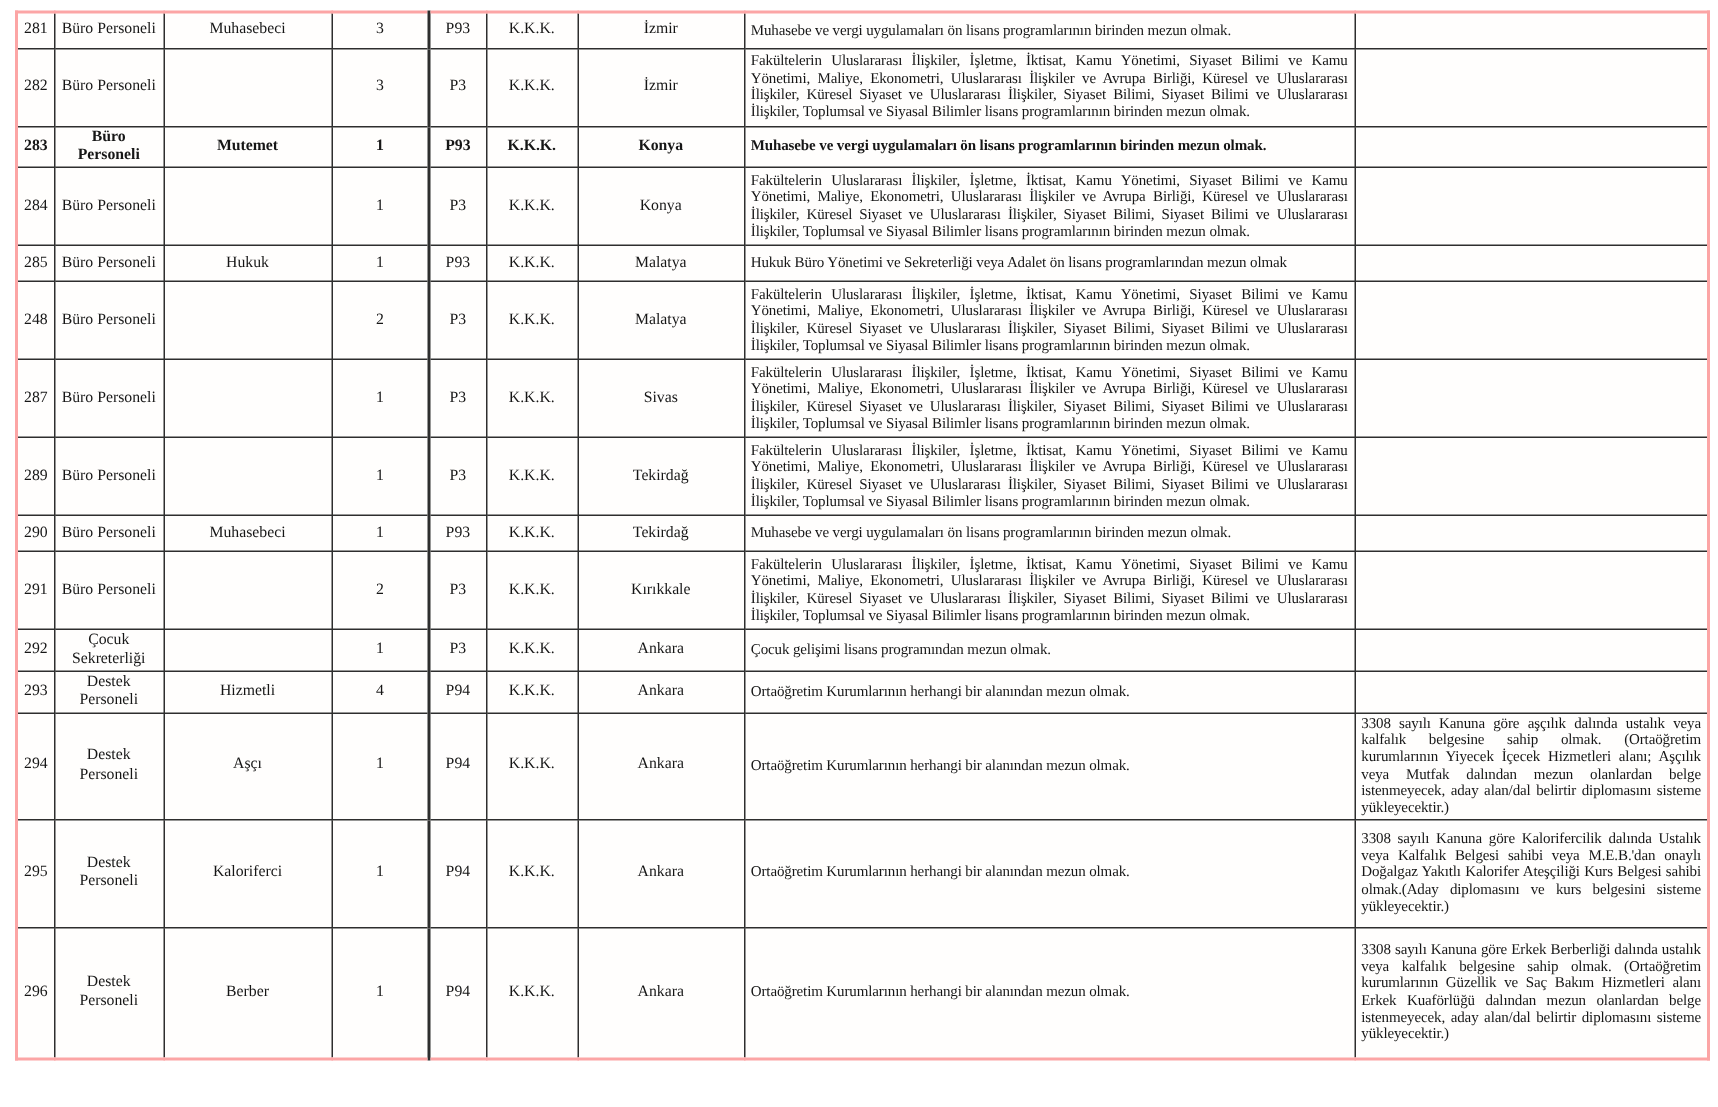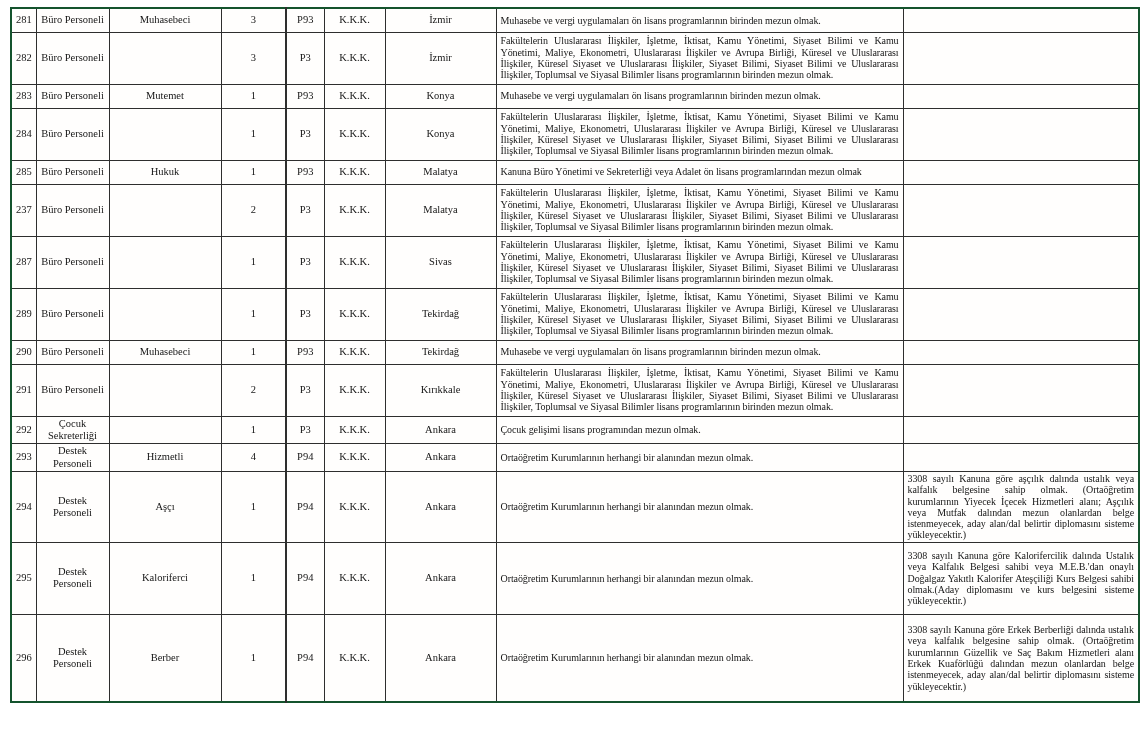--- a/index.html
+++ b/index.html
@@ -14,21 +14,21 @@
   }
   .sheet {
     position: absolute;
     top: 7px;
     left: 10px;
   }
   table.grid {
     border-collapse: collapse;
     table-layout: fixed;
     width: 1128px;
-    border: 2px solid #14532d;
+    border: 2px solid #fca5a5;
     background: #fffefd;
   }
   table.grid td {
     border: 1px solid #2e2e2e;
     padding: 1px 4px;
     vertical-align: middle;
     overflow: hidden;
   }
   
   table.grid td:nth-child(5) {
@@ -83,21 +83,21 @@
     <td class="c">282</td>
     <td class="c">Büro Personeli</td>
     <td class="c"></td>
     <td class="c">3</td>
     <td class="c">P3</td>
     <td class="c">K.K.K.</td>
     <td class="c">İzmir</td>
     <td class="p">Fakültelerin Uluslararası İlişkiler, İşletme, İktisat, Kamu Yönetimi, Siyaset Bilimi ve Kamu Yönetimi, Maliye, Ekonometri, Uluslararası İlişkiler ve Avrupa Birliği, Küresel ve Uluslararası İlişkiler, Küresel Siyaset ve Uluslararası İlişkiler, Siyaset Bilimi, Siyaset Bilimi ve Uluslararası İlişkiler, Toplumsal ve Siyasal Bilimler lisans programlarının birinden mezun olmak.</td>
     <td class="p note"></td>
   </tr>
-        <tr style="height: 24px;">
+        <tr style="height: 24px; font-weight: bold;">
     <td class="c">283</td>
     <td class="c">Büro Personeli</td>
     <td class="c">Mutemet</td>
     <td class="c">1</td>
     <td class="c">P93</td>
     <td class="c">K.K.K.</td>
     <td class="c">Konya</td>
     <td class="p">Muhasebe ve vergi uygulamaları ön lisans programlarının birinden mezun olmak.</td>
     <td class="p note"></td>
   </tr>
@@ -113,25 +113,25 @@
     <td class="p note"></td>
   </tr>
         <tr style="height: 24px; padding-left: 19px;">
     <td class="c">285</td>
     <td class="c">Büro Personeli</td>
     <td class="c">Hukuk</td>
     <td class="c">1</td>
     <td class="c">P93</td>
     <td class="c">K.K.K.</td>
     <td class="c">Malatya</td>
-    <td class="p">Kanuna Büro Yönetimi ve Sekreterliği veya Adalet ön lisans programlarından mezun olmak</td>
-    <td class="p note"></td>
-  </tr>
-        <tr style="height: 52px;">
-    <td class="c">237</td>
+    <td class="p">Hukuk Büro Yönetimi ve Sekreterliği veya Adalet ön lisans programlarından mezun olmak</td>
+    <td class="p note"></td>
+  </tr>
+        <tr style="height: 52px;">
+    <td class="c">248</td>
     <td class="c">Büro Personeli</td>
     <td class="c"></td>
     <td class="c">2</td>
     <td class="c">P3</td>
     <td class="c">K.K.K.</td>
     <td class="c">Malatya</td>
     <td class="p">Fakültelerin Uluslararası İlişkiler, İşletme, İktisat, Kamu Yönetimi, Siyaset Bilimi ve Kamu Yönetimi, Maliye, Ekonometri, Uluslararası İlişkiler ve Avrupa Birliği, Küresel ve Uluslararası İlişkiler, Küresel Siyaset ve Uluslararası İlişkiler, Siyaset Bilimi, Siyaset Bilimi ve Uluslararası İlişkiler, Toplumsal ve Siyasal Bilimler lisans programlarının birinden mezun olmak.</td>
     <td class="p note"></td>
   </tr>
         <tr style="height: 52px;">

